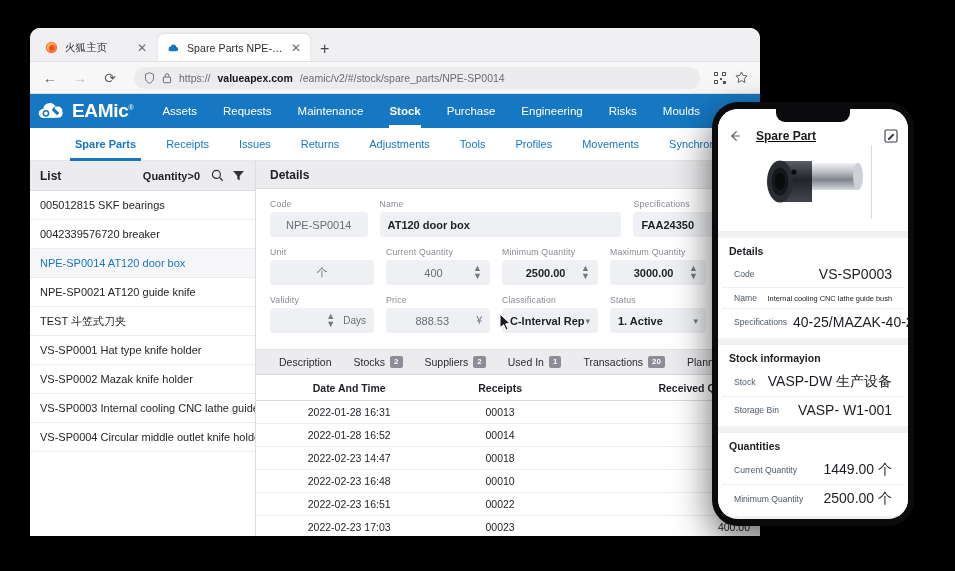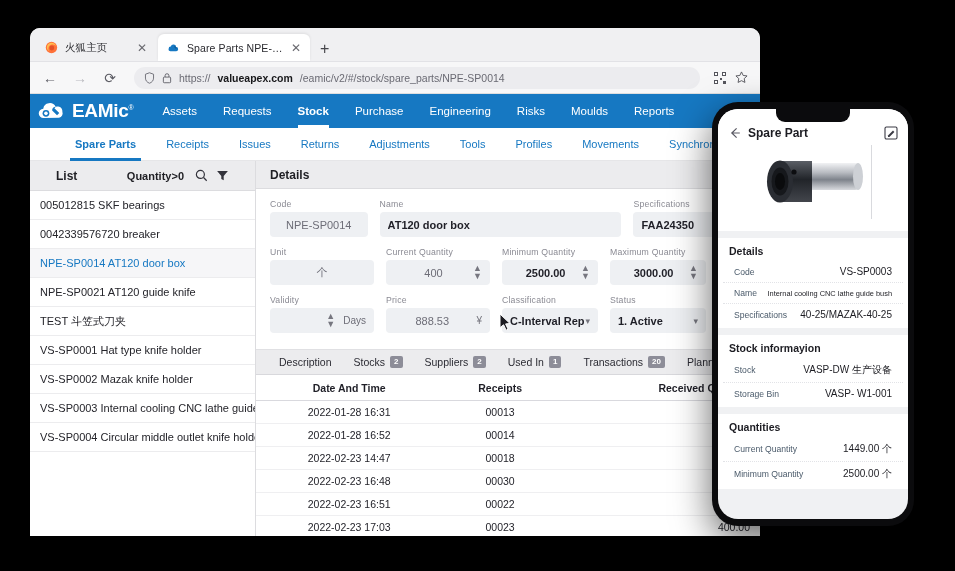--- a/index.html
+++ b/index.html
@@ -90,21 +90,21 @@
     content: ""; position: absolute; left: 10px; right: 10px; bottom: 0;
     height: 3px; background: #1678c2;
   }
 
   .body { display: flex; height: 375px; }
 
   
   .listpanel { width: 226px; border-right: 1px solid #dcdcdf; background: #fff; }
   .listhead {
     height: 30px; background: #ececee; display: flex; align-items: center;
-    padding: 0 26px; border-bottom: 1px solid #dcdcdf;
+    padding: 0 10px; border-bottom: 1px solid #dcdcdf;
   }
   .listhead .lh-title { font-size: 12px; font-weight: bold; color: #1f1f24; flex: 1; }
   .listhead .qty { font-size: 11px; font-weight: bold; color: #1f1f24; margin-right: 9px; }
   .listhead .ic { margin-left: 2px; display: flex; align-items: center; }
   .listrow {
     height: 29px; display: flex; align-items: center; padding: 0 10px;
     font-size: 11px; color: #24242a; border-bottom: 1px solid #ececee;
     white-space: nowrap; overflow: hidden;
   }
   .listrow.sel { color: #1678c2; background: #f6f6f8; }
@@ -177,38 +177,38 @@
   }
   .screen {
     width: 100%; height: 100%; background: #f0f1f3;
     border-radius: 20px; overflow: hidden; position: relative;
   }
   .notch {
     position: absolute; left: 50%; transform: translateX(-50%); top: 0;
     width: 74px; height: 13px; background: #0b0b0d; border-radius: 0 0 9px 9px; z-index: 5;
   }
   .ph-top { background: #ffffff; padding: 14px 10px 6px 10px; position: relative; }
-  .ph-bar { display: flex; align-items: center; height: 20px; }
+  .ph-bar { display: flex; align-items: flex-end; gap: 8px; height: 20px; text-decoration: underline; }
   .ph-title {
     font-size: 12px; font-weight: bold; color: #1c1c22; flex: 1 1 auto;
     text-align: left; padding-left: 6px;
   }
   .ph-img { height: 82px; display: flex; align-items: center; justify-content: center; position: relative; }
   .ph-divider {
     position: absolute; right: 26px; top: 2px; bottom: 6px; width: 1px; background: #d9dade;
   }
   .ph-sec { background: #fff; margin-top: 7px; padding: 0 0 3px 0; }
   .ph-sec h4 { font-size: 10.5px; color: #1c1c22; padding: 7px 11px 4px 11px; }
   .ph-kv {
     display: flex; align-items: center; justify-content: space-between;
     padding: 5px 11px; margin: 0 5px; border-bottom: 1px dotted #e2e3e7; gap: 6px;
   }
   .ph-kv:last-child { border-bottom: none; }
   .ph-k { font-size: 8.6px; color: #4a5a6a; white-space: nowrap; }
-  .ph-v { font-size: 10px; color: #1c1c22; text-align: right; white-space: nowrap; }
+  .ph-v { font-size: 14px; color: #1c1c22; text-align: right; white-space: nowrap; }
 </style>
 </head>
 <body>
 
 <div id="stage">
 
   <div class="browser">
 
     <div class="tabstrip">
       <div class="tab">
@@ -271,20 +271,21 @@
           <svg width="30" height="22" viewBox="0 0 32 23">
             <path d="M6 19a5 5 0 01-.4-10A7 7 0 0118.8 7 5.2 5.2 0 0126 12.2a5 5 0 01-3.6 6.6z" fill="#ffffff"></path>
             <path d="M17.5 8.5l5.2 5.2-2.4 2.4-5.2-5.2a3.6 3.6 0 014-4 3.7 3.7 0 00-1.6 1.6z" fill="#1678c2"></path>
             <circle cx="8.5" cy="14" r="3.6" fill="#1678c2"></circle>
               <circle cx="8.5" cy="14" r="1.9" fill="#ffffff"></circle>
           </svg>
           <span class="wordmark"><span>EAMic</span><span class="reg">®</span></span>
         </div>
         <a>Assets</a>
         <a>Requests</a>
+        <a>Maintenance</a>
         <a class="active">Stock</a>
         <a>Purchase</a>
         <a>Engineering</a>
         <a>Risks</a>
         <a>Moulds</a>
         <a>Reports</a>
       </div>
 
       <div class="subnav">
         <a class="active">Spare Parts</a>
@@ -459,21 +460,21 @@
                 <td class="c">00014</td>
                 <td class="r">10.00</td>
               </tr>
               <tr>
                 <td class="c">2022-02-23 14:47</td>
                 <td class="c">00018</td>
                 <td class="r">400.00</td>
               </tr>
               <tr>
                 <td class="c">2022-02-23 16:48</td>
-                <td class="c">00030</td>
+                <td class="c">00010</td>
                 <td class="r">400.00</td>
               </tr>
               <tr>
                 <td class="c">2022-02-23 16:51</td>
                 <td class="c">00022</td>
                 <td class="r">80.00</td>
               </tr>
               <tr>
                 <td class="c">2022-02-23 17:03</td>
                 <td class="c">00023</td>

